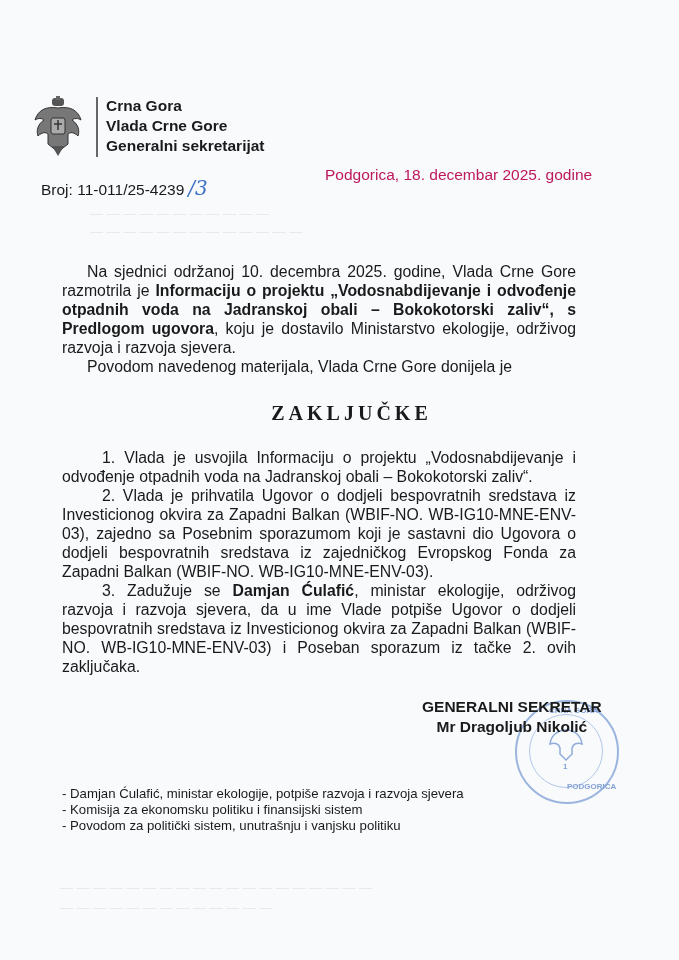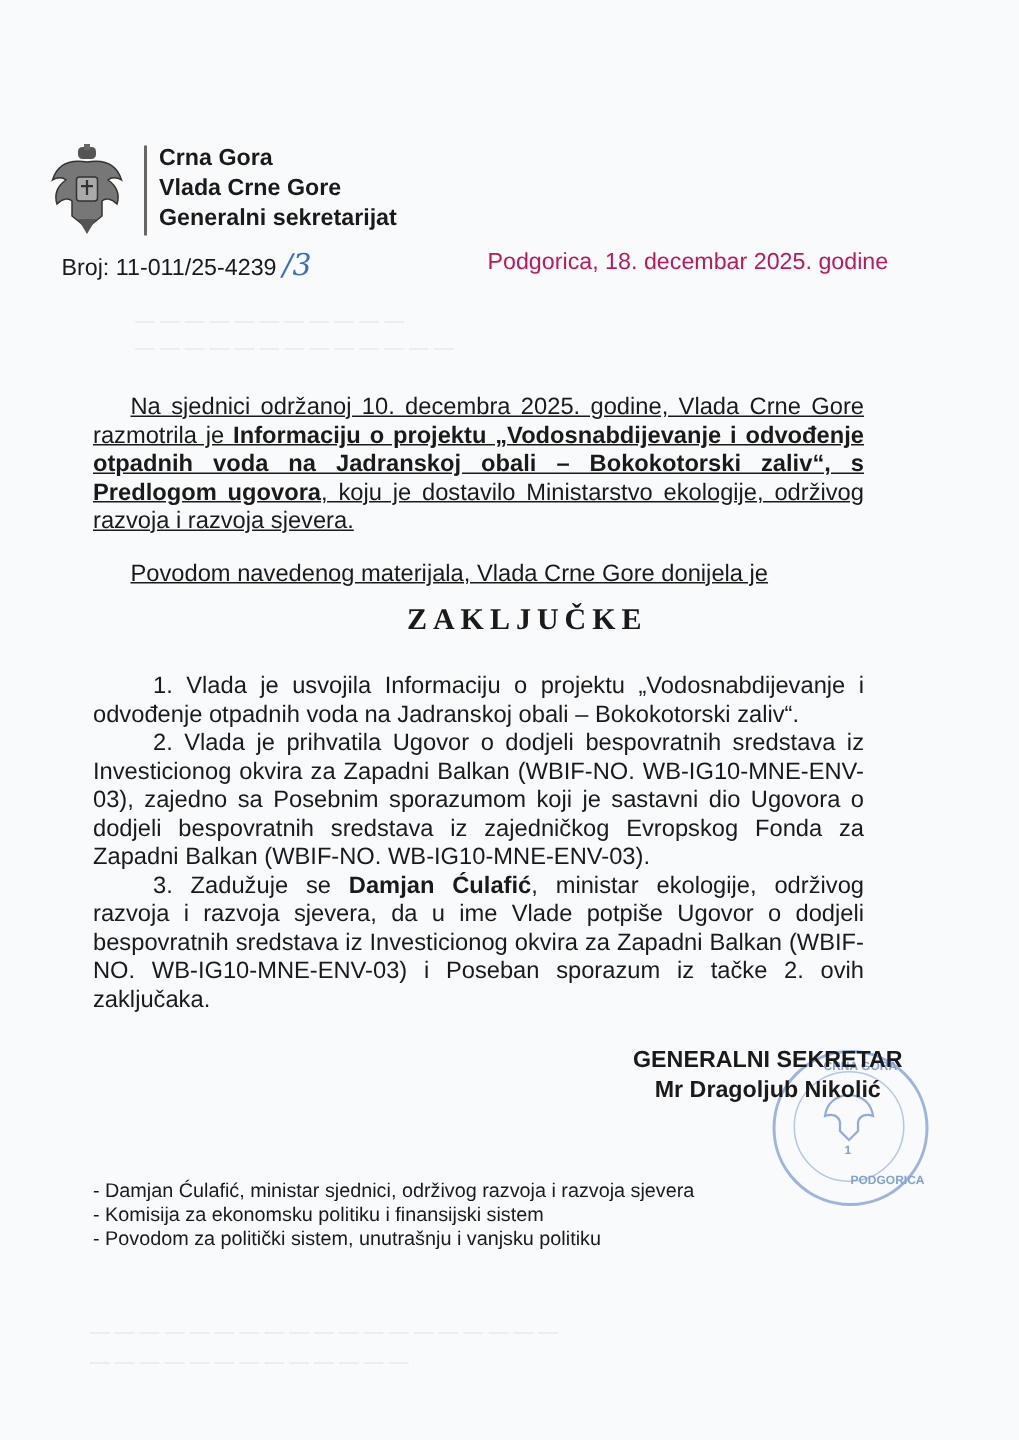--- a/index.html
+++ b/index.html
@@ -11,27 +11,27 @@
       position: relative;
     }
     .page { position: absolute; left: 0; top: 0; width: 679px; height: 960px; background: #f8fafc; }
     .bleed { position: absolute; color: #e2e8ee; font-size: 13px; white-space: nowrap; }
 
     .crest { position: absolute; left: 32px; top: 96px; width: 52px; height: 62px; }
     .header-rule { position: absolute; left: 96px; top: 97px; width: 2px; height: 60px; background: #666; }
     .header-lines { position: absolute; left: 106px; top: 96px; }
     .header-lines div { font-size: 15.5px; font-weight: bold; line-height: 20px; color: #1a1a1a; }
 
-    .broj { position: absolute; left: 41px; top: 164px; font-size: 15.5px; color: #1a1a1a; }
+    .broj { position: absolute; left: 41px; top: 176px; font-size: 15.5px; color: #1a1a1a; }
     .broj-hand { font-family: "DejaVu Serif", serif; color: #3a6fc4; font-size: 20px; font-style: italic; margin-left: 4px; }
     .place-date { position: absolute; left: 325px; top: 166px; font-size: 15.5px; color: #be185d; }
 
     .body-text { position: absolute; left: 62px; width: 514px; font-size: 15.8px; line-height: 19px; color: #1a1a1a; text-align: justify; }
     .body-text p { margin: 0; }
-    .indent { text-indent: 25px; text-decoration: underline; }
+    .indent { text-indent: 25px; }
     .indent-num { text-indent: 40px; }
     b { font-weight: bold; }
 
     .heading { position: absolute; left: 12px; width: 679px; top: 402px; text-align: center; font-size: 20px; font-weight: bold; letter-spacing: 4px; color: #1a1a1a; font-family: Liberation Serif, serif; }
 
     .signature { position: absolute; left: 422px; top: 697px; text-align: center; font-weight: bold; font-size: 15.5px; line-height: 20px; color: #1a1a1a; }
 
     .stamp { position: absolute; left: 515px; top: 700px; width: 100px; height: 100px; border: 2px solid #7d9fd6; border-radius: 50%; opacity: 0.75; }
     .stamp-inner { position: absolute; left: 12px; top: 12px; width: 72px; height: 72px; border: 1px solid #9bb6e3; border-radius: 50%; }
     .stamp-text { position: absolute; font-size: 8px; color: #5b84c8; font-weight: bold; }
@@ -64,21 +64,21 @@
 
   <div class="broj">
     <span>Broj: 11-011/25-4239</span><span class="broj-hand">/3</span>
   </div>
   <div class="place-date">Podgorica, 18. decembar 2025. godine</div>
 
   <div class="body-text" style="top:262px;">
     <p class="indent">
       <span>Na sjednici održanoj 10. decembra 2025. godine, Vlada Crne Gore razmotrila je </span><b>Informaciju o projektu „Vodosnabdijevanje i odvođenje otpadnih voda na Jadranskoj obali – Bokokotorski zaliv“, s Predlogom ugovora</b><span>, koju je dostavilo Ministarstvo ekologije, održivog razvoja i razvoja sjevera.</span>
     </p>
-    <p class="indent" style="margin-top:16px;">Povodom navedenog materijala, Vlada Crne Gore donijela je</p>
+    <p class="indent" style="margin-top:0;">Povodom navedenog materijala, Vlada Crne Gore donijela je</p>
   </div>
 
   <div class="heading">ZAKLJUČKE</div>
 
   <div class="body-text" style="top:448px;">
     <p class="indent-num">1. Vlada je usvojila Informaciju o projektu „Vodosnabdijevanje i odvođenje otpadnih voda na Jadranskoj obali – Bokokotorski zaliv“.</p>
     <p class="indent-num">2. Vlada je prihvatila Ugovor o dodjeli bespovratnih sredstava iz Investicionog okvira za Zapadni Balkan (WBIF-NO. WB-IG10-MNE-ENV-03), zajedno sa Posebnim sporazumom koji je sastavni dio Ugovora o dodjeli bespovratnih sredstava iz zajedničkog Evropskog Fonda za Zapadni Balkan (WBIF-NO. WB-IG10-MNE-ENV-03).</p>
     <p class="indent-num">
       <span>3. Zadužuje se </span><b>Damjan Ćulafić</b><span>, ministar ekologije, održivog razvoja i razvoja sjevera, da u ime Vlade potpiše Ugovor o dodjeli bespovratnih sredstava iz Investicionog okvira za Zapadni Balkan (WBIF-NO. WB-IG10-MNE-ENV-03) i Poseban sporazum iz tačke 2. ovih zaključaka.</span>
     </p>
@@ -93,20 +93,20 @@
       <path d="M19 2 C10 2 4 8 3 16 C8 14 12 16 13 20 L13 26 L19 32 L25 26 L25 20 C26 16 30 14 35 16 C34 8 28 2 19 2 Z" fill="none" stroke="#6f93d0" stroke-width="1.5"></path>
     </svg>
   </div>
 
   <div class="signature">
     <div>GENERALNI SEKRETAR</div>
     <div>Mr Dragoljub Nikolić</div>
   </div>
 
   <div class="distribution">
-    <div>- Damjan Ćulafić, ministar sjednici, održivog razvoja i razvoja sjevera</div>
+    <div>- Damjan Ćulafić, ministar ekologije, potpiše razvoja i razvoja sjevera</div>
     <div>- Komisija za ekonomsku politiku i finansijski sistem</div>
     <div>- Povodom za politički sistem, unutrašnju i vanjsku politiku</div>
   </div>
 
   <div class="bleed" style="left:60px;top:880px;">— — — — — — — — — — — — — — — — — — —</div>
   <div class="bleed" style="left:60px;top:900px;">— — — — — — — — — — — — —</div>
 </div>
 
 </body></html>

